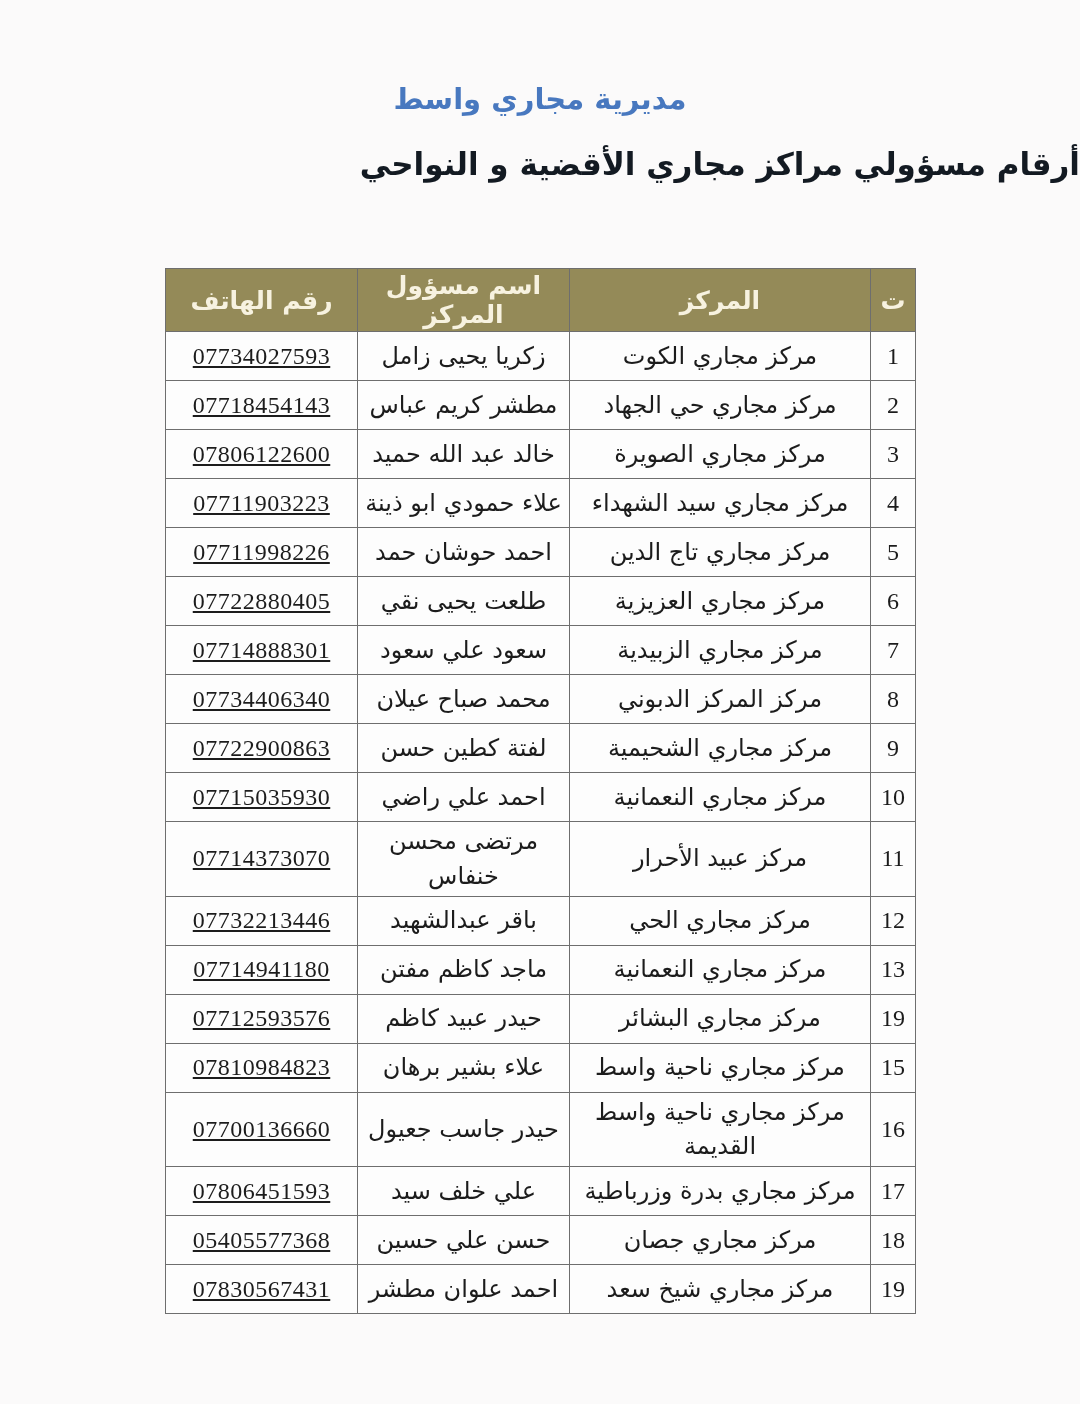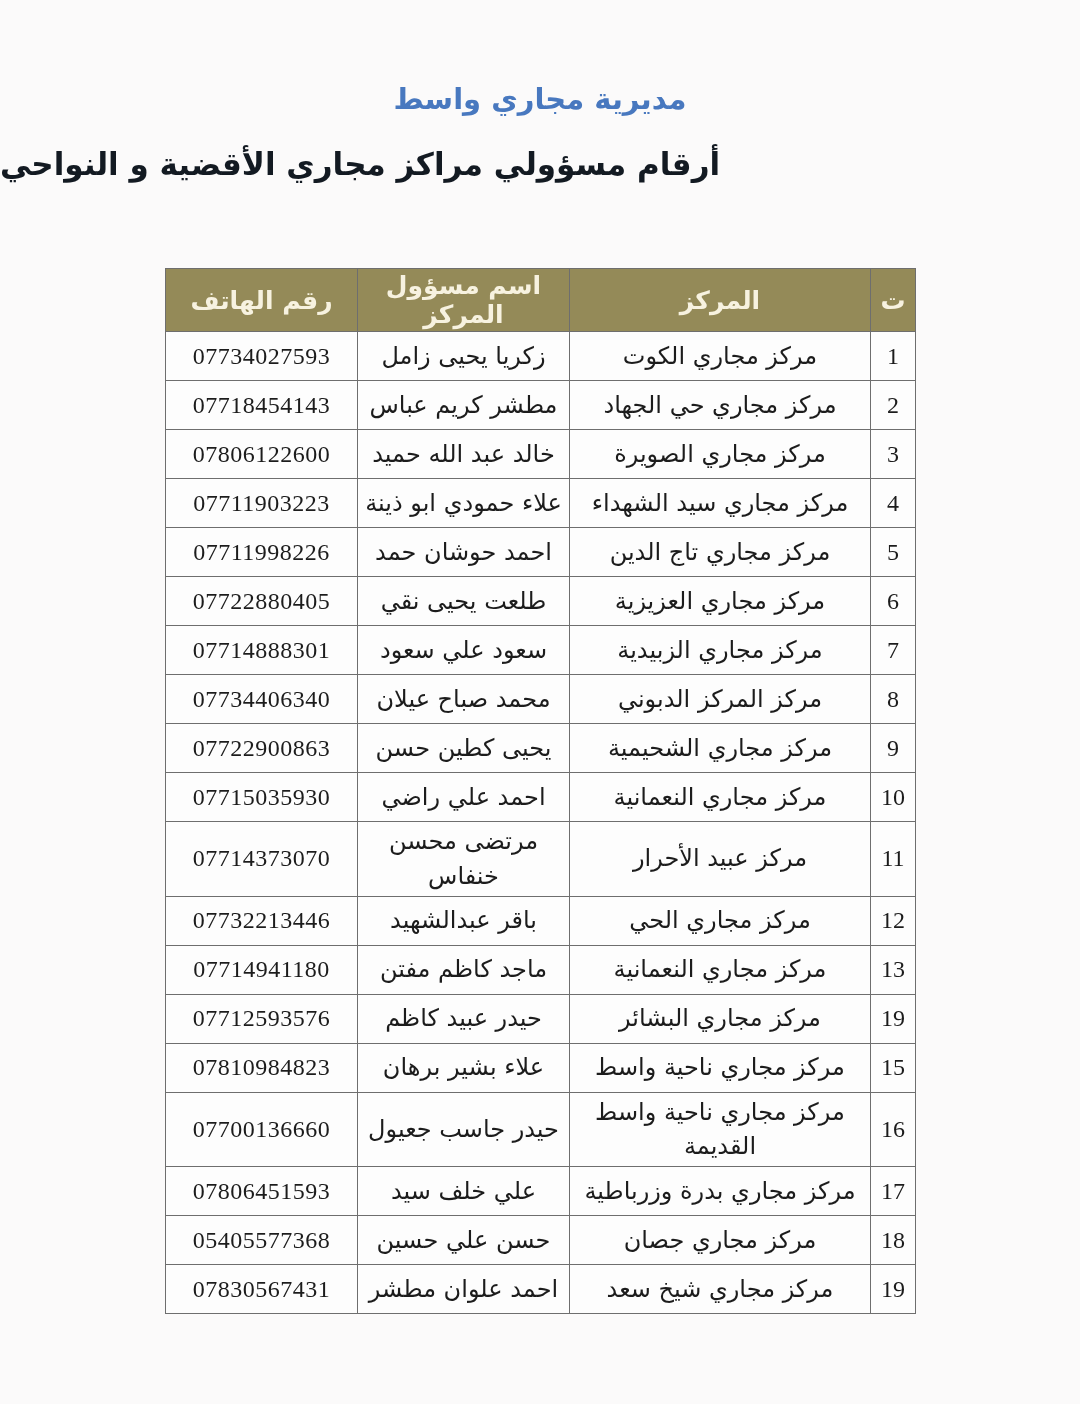--- a/index.html
+++ b/index.html
@@ -27,21 +27,21 @@
     text-align: center;
     font-size: 29px;
     font-weight: bold;
     letter-spacing: 0.5px;
   }
   .doc-title-2 {
     position: absolute;
     top: 146px;
     left: 0;
     width: 100%;
-    text-align: left;
+    text-align: right;
     font-size: 31px;
     font-weight: bold;
     color: #131a22;
   }
   table.directory {
     position: absolute;
     top: 268px;
     left: 165px;
     width: 750px;
     border-collapse: collapse;
@@ -75,20 +75,21 @@
     line-height: 1.45;
   }
   td.c-idx {
     font-family: "Liberation Serif", "DejaVu Serif", serif;
     font-size: 27px;
   }
   td.c-phone {
     font-family: "Liberation Serif", "DejaVu Serif", serif;
     font-size: 28px;
     letter-spacing: 0.5px;
+    text-decoration: underline;
   }
   td.c-center, td.c-mgr {
     font-size: 24px;
   }
   tr.row-tall td { height: 88px; }
   tr.row-tall-m td { height: 78px; }
 </style>
 </head>
 <body>
 
@@ -158,21 +159,21 @@
       </tr>
       <tr>
         <td class="c-idx">8</td>
         <td class="c-center">مركز المركز الدبوني</td>
         <td class="c-mgr">محمد صباح عيلان</td>
         <td class="c-phone">07734406340</td>
       </tr>
       <tr>
         <td class="c-idx">9</td>
         <td class="c-center">مركز مجاري الشحيمية</td>
-        <td class="c-mgr">يحيى كطين حسن</td>
+        <td class="c-mgr">لفتة كطين حسن</td>
         <td class="c-phone">07722900863</td>
       </tr>
       <tr>
         <td class="c-idx">10</td>
         <td class="c-center">مركز مجاري النعمانية</td>
         <td class="c-mgr">احمد علي راضي</td>
         <td class="c-phone">07715035930</td>
       </tr>
       <tr class="row-tall">
         <td class="c-idx">11</td>

